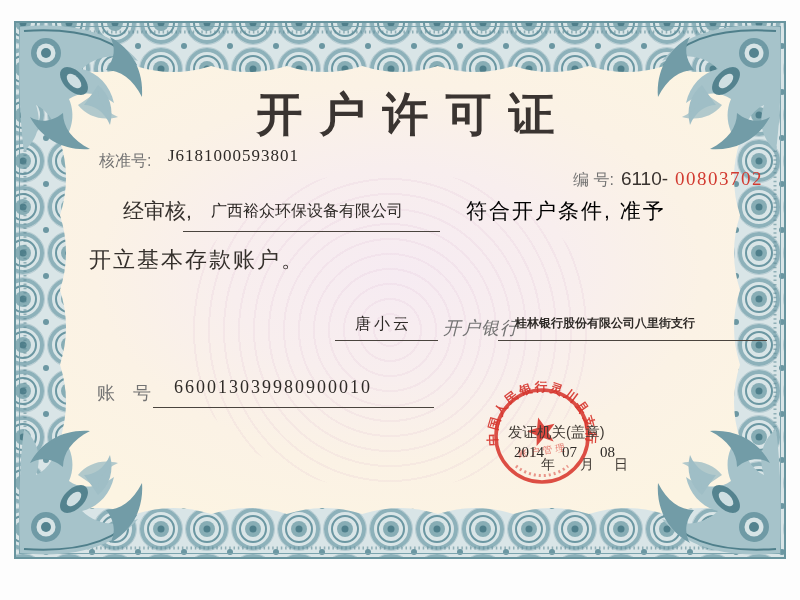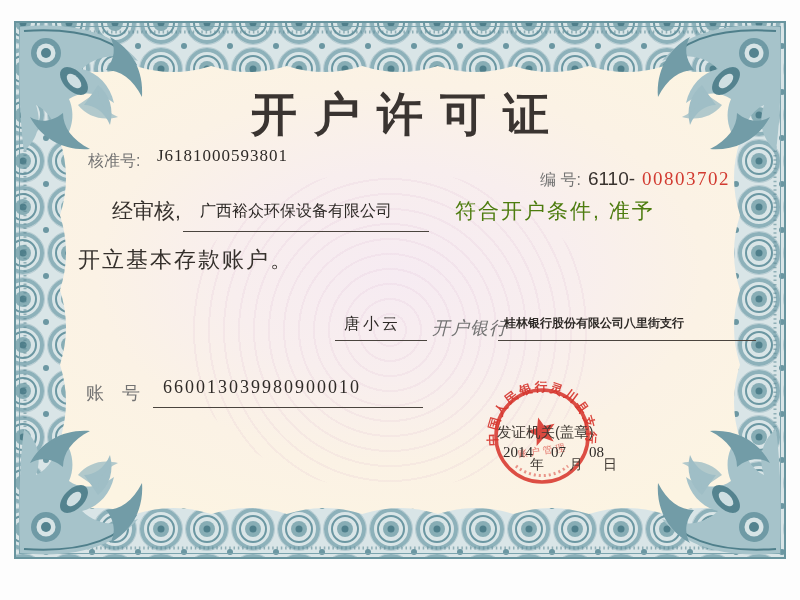--- a/index.html
+++ b/index.html
@@ -18,38 +18,38 @@
   #watermark{
     position:absolute;left:180px;top:170px;width:420px;height:320px;
     border-radius:50%;
     background:
       repeating-radial-gradient(circle at 50% 50%,
         rgba(203,152,189,.12) 0 2px, rgba(203,152,189,0) 2px 15px);
     opacity:.85;
   }
   #border-svg,#text-layer{position:absolute;left:0;top:0;width:800px;height:600px;}
   #text-layer{pointer-events:none;}
-  .abs{position:absolute;white-space:nowrap;}
+  .abs{position:absolute;white-space:nowrap;padding-left:11px;}
   .title{
     left:0;right:0;top:84px;text-align:center;
     font-family:"Liberation Serif",serif;font-weight:bold;
     font-size:46px;letter-spacing:17px;color:#3a3431;text-indent:17px;
   }
   .lbl{color:#737373;}
   .val{font-family:"Liberation Serif",serif;color:#2e2a27;}
   .fill-line{border-top:1.6px solid #4a443e;height:0;}
   .approval-lbl{left:88px;top:151px;font-size:16px;}
   .approval-val{left:157px;top:146px;font-size:17px;letter-spacing:1px;}
   .serial{left:540px;top:149px;display:flex;align-items:baseline;gap:7px;}
-  .serial .lbl{font-size:16px;}
+  .serial .lbl{font-size:16px;margin-left:22px;}
   .serial .pre{font-size:19px;color:#39332f;margin-top:19px;}
   .serial .num{font-family:"Liberation Serif",serif;font-size:19px;letter-spacing:1.5px;color:#d23b31;}
   .body1a{left:112px;top:197px;font-size:21px;color:#35302c;}
   .company{left:200px;top:201px;font-size:16px;}
-  .body1b{left:455px;top:197px;font-size:21px;letter-spacing:2px;color:#4d7c0f;text-align:right;}
+  .body1b{left:455px;top:197px;font-size:21px;letter-spacing:2px;color:#000000;text-align:right;}
   .body2{left:78px;top:245px;font-size:22px;letter-spacing:2px;color:#35302c;}
   .rep-lbl{left:86px;top:316px;font-size:18px;}
   .rep-val{left:344px;top:314px;font-size:16px;letter-spacing:3px;}
   .bank-lbl{left:432px;top:316px;font-size:18px;letter-spacing:1px;font-style:italic;}
   .bank-val{left:504px;top:315px;font-size:12px;font-weight:bold;}
   .acct-lbl{left:86px;top:381px;font-size:18px;text-align:right;}
   .acct-val{left:163px;top:377px;font-size:18px;letter-spacing:2px;}
   .issuer-lbl{left:497px;top:423px;font-size:14.5px;color:#3f3933;}
   .date-num{font-family:"Liberation Serif",serif;font-size:15px;color:#2e2a27;}
   .date-char{font-size:14px;color:#3f3933;}

